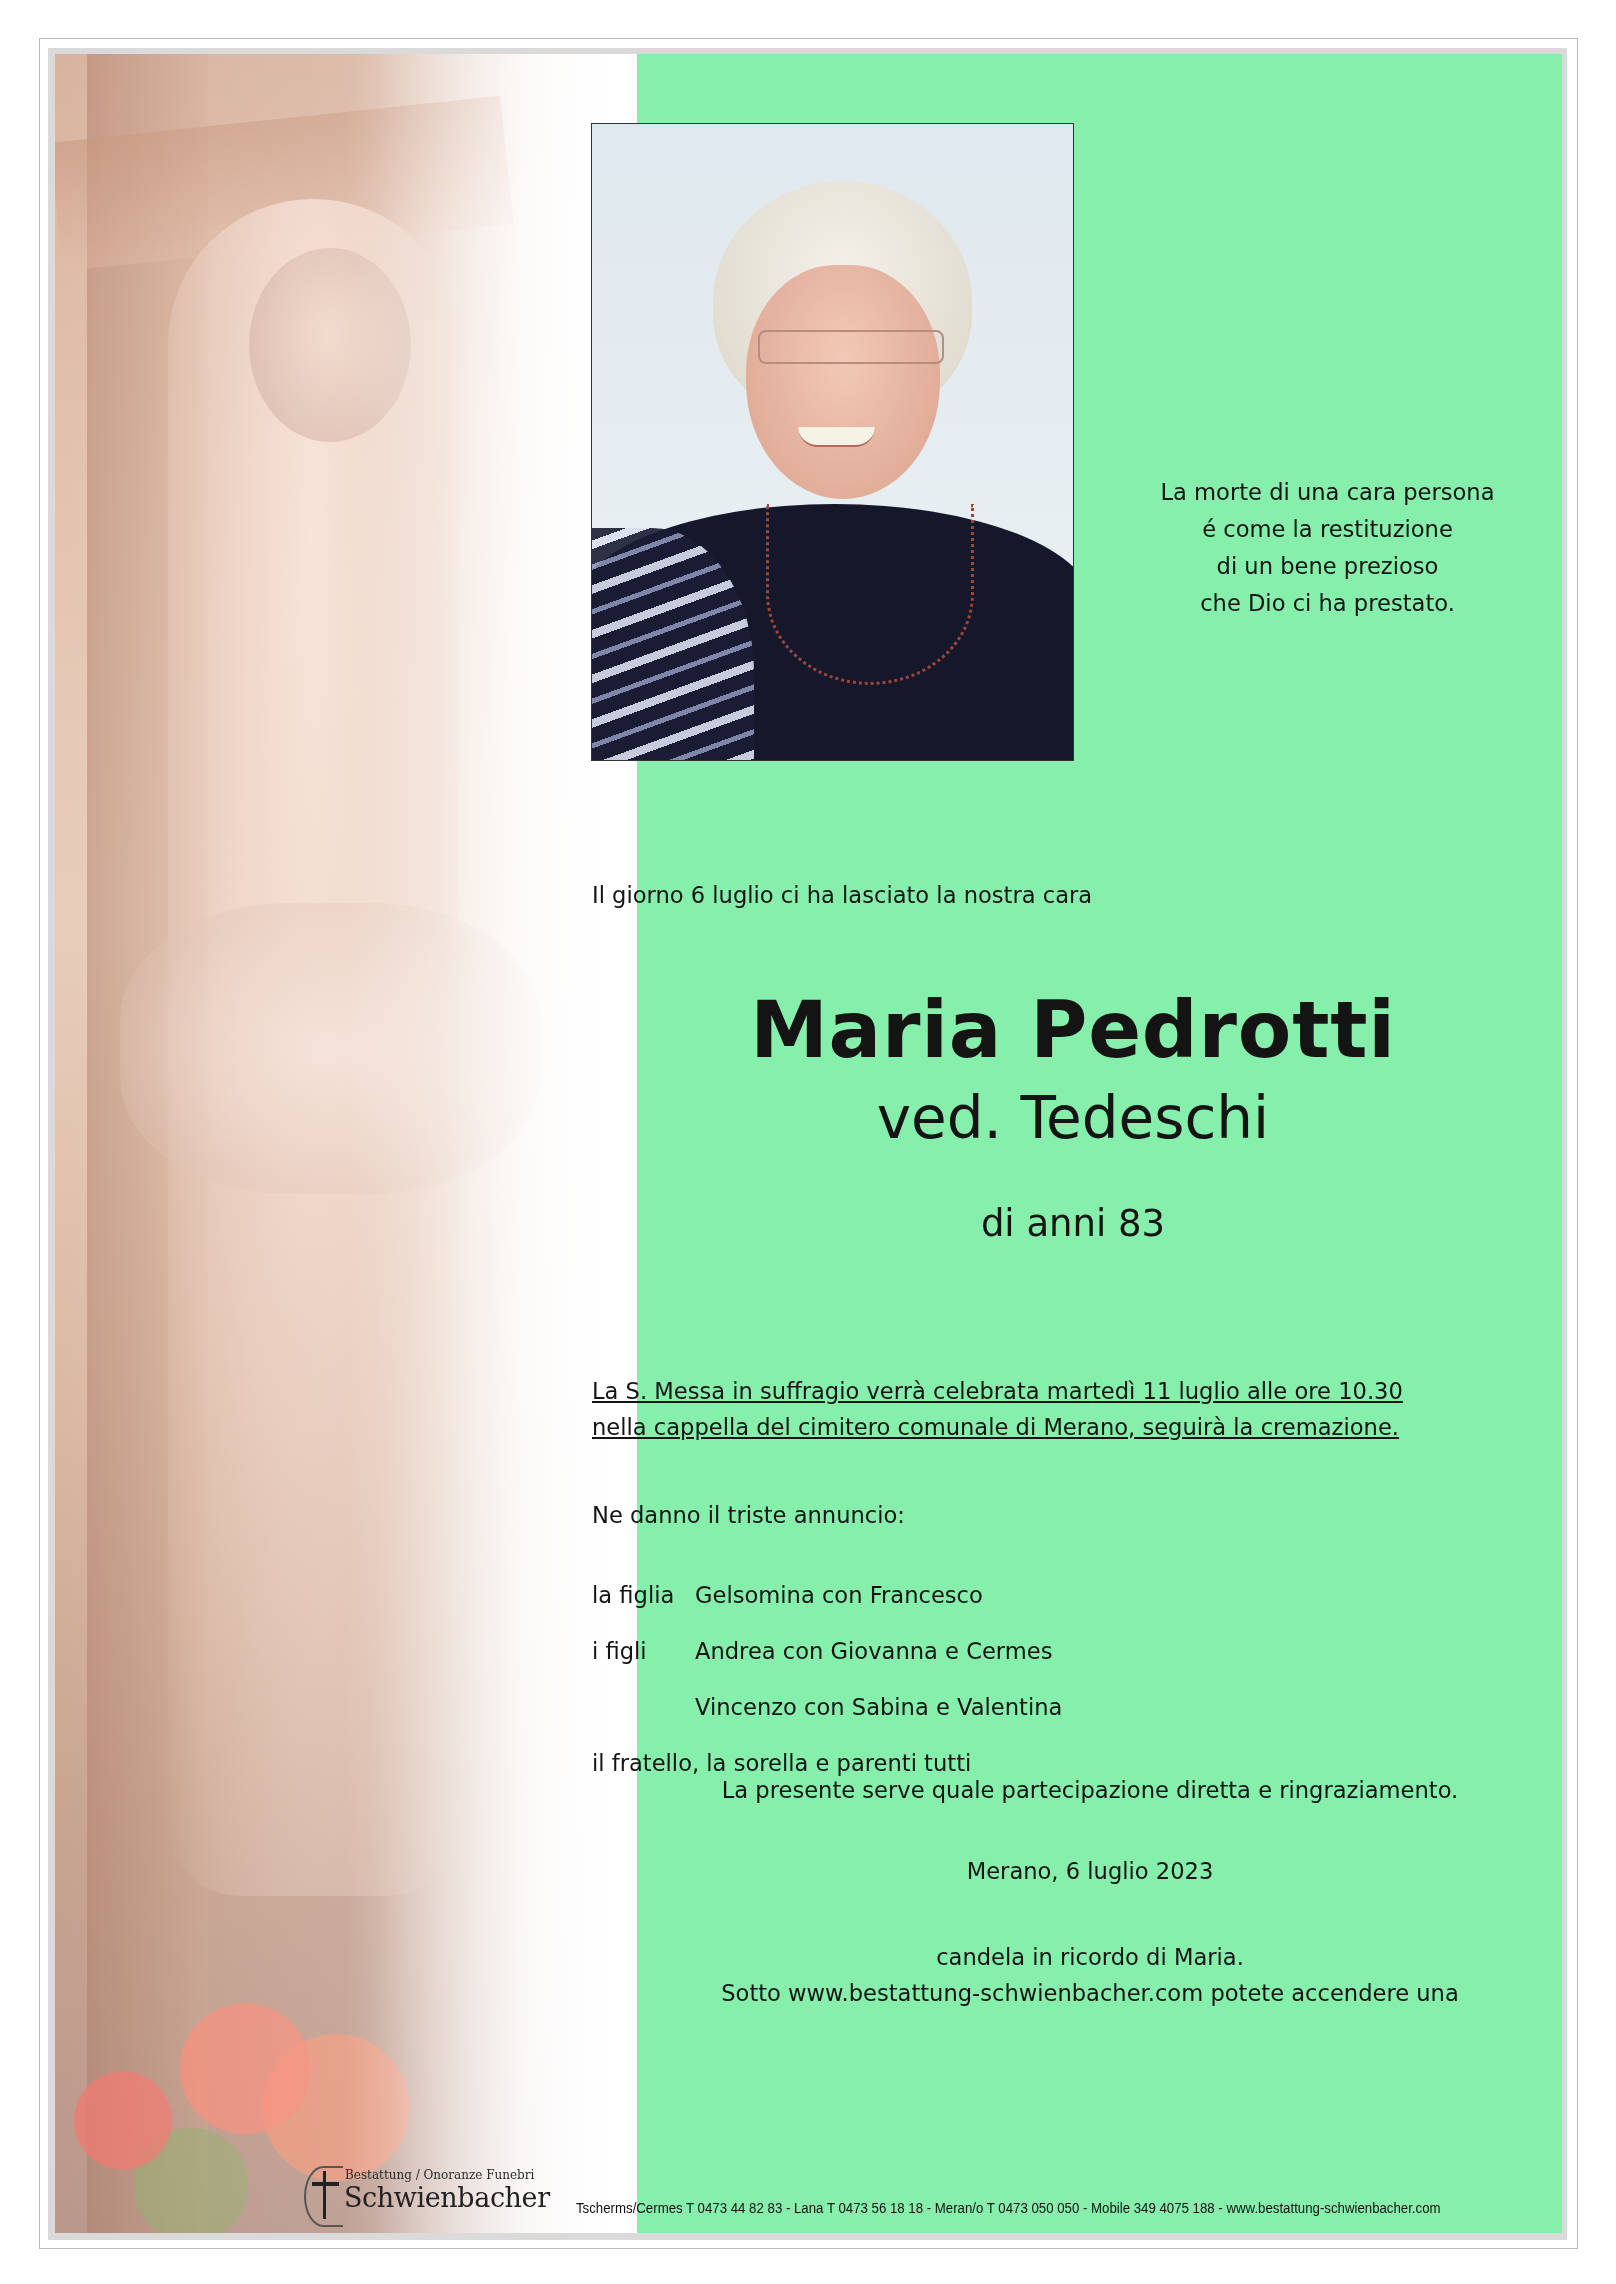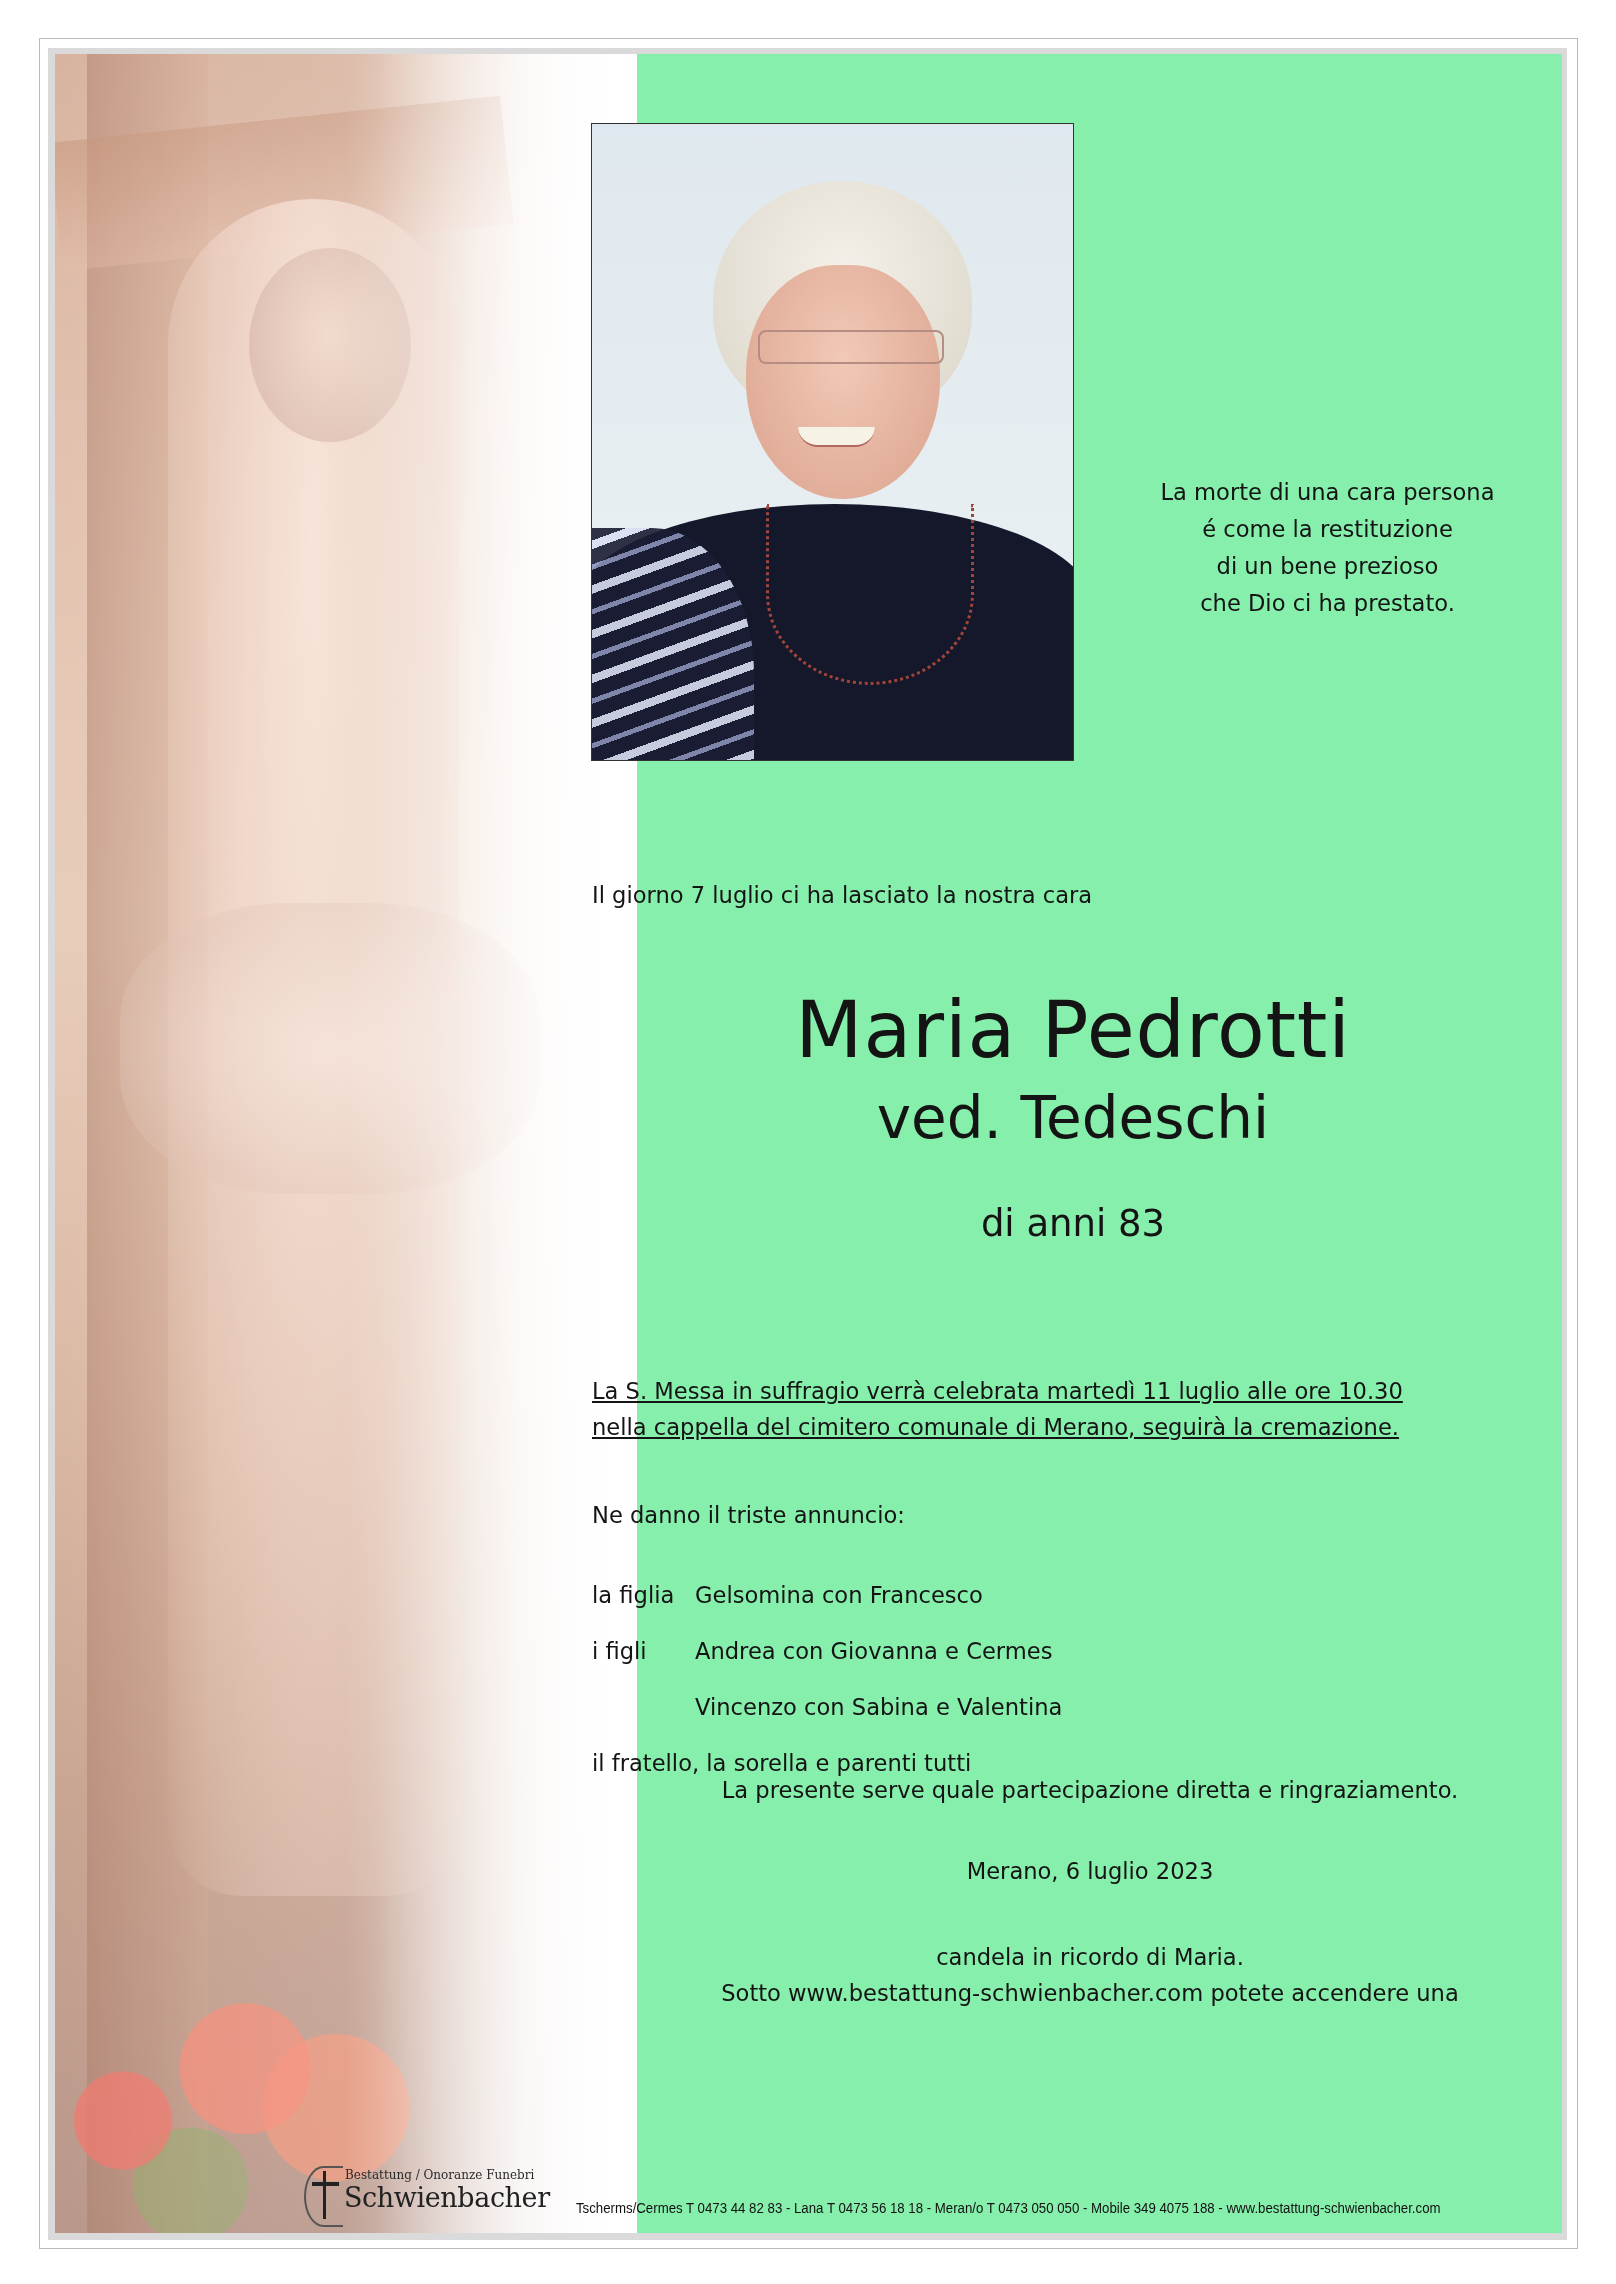--- a/index.html
+++ b/index.html
@@ -56,21 +56,21 @@
   .portrait .stripes { position: absolute; left: -8px; top: 404px; width: 170px; height: 242px;
      background: repeating-linear-gradient(160deg, #1a1d34 0 14.5px, #d9dff1 14.5px 22.6px, #1a1d34 22.6px 37px, #8a92b8 37px 42px); opacity: 0.9;
      border-radius: 0 60% 0 0; }
   .portrait .necklace { position: absolute; left: 174px; top: 380px; width: 202px; height: 178px;
      border: 3.2px dotted #a0453a; border-top: none; border-radius: 0 0 50% 50%; }
 
   .text { position: absolute; font-family: "DejaVu Sans", sans-serif; color: #141414; }
   .quote { left: 1030px; top: 420px; width: 485px; text-align: center; font-size: 22.6px; line-height: 37px; }
   .intro { left: 537px; top: 828px; font-size: 22.6px; }
   .name-block { left: 614px; top: 929px; width: 808px; text-align: center; }
-  .name { font-size: 78px; line-height: 95px; font-weight: 400; letter-spacing: 0.8px; }
+  .name { font-size: 78px; line-height: 95px; font-weight: 700; letter-spacing: 0.8px; }
   .widow { font-size: 58px; line-height: 81px; }
   .age { left: 614px; top: 1148px; width: 808px; text-align: center; font-size: 37px; }
   .mass { left: 537px; top: 1319px; font-size: 22.6px; line-height: 36px; white-space: nowrap; text-decoration: underline; }
   .announce-head { left: 537px; top: 1448px; font-size: 22.6px; text-align: right; }
   .family { left: 537px; top: 1503px; font-size: 22.6px; line-height: 36px; }
   .family .row { display: flex; white-space: nowrap; margin-top: 20px; }
   .family .rel { display: inline-block; width: 103px; }
   .family .row.indent .rel { width: 103px; }
   .thanks { left: 566px; top: 1723px; width: 938px; text-align: center; font-size: 22.6px; }
   .place-date { left: 566px; top: 1804px; width: 938px; text-align: center; font-size: 22.6px; }
@@ -116,21 +116,21 @@
     <div class="necklace"></div>
   </div>
 
   <div class="text quote">
     <div>La morte di una cara persona</div>
     <div>é come la restituzione</div>
     <div>di un bene prezioso</div>
     <div>che Dio ci ha prestato.</div>
   </div>
 
-  <div class="text intro">Il giorno 7 luglio ci ha lasciato la nostra cara</div>
+  <div class="text intro">Il giorno 6 luglio ci ha lasciato la nostra cara</div>
 
   <div class="text name-block">
     <div class="name">Maria Pedrotti</div>
     <div class="widow">ved. Tedeschi</div>
   </div>
 
   <div class="text age">di anni 83</div>
 
   <div class="text mass">
     <div>La S. Messa in suffragio verrà celebrata martedì 11 luglio alle ore 10.30</div>

